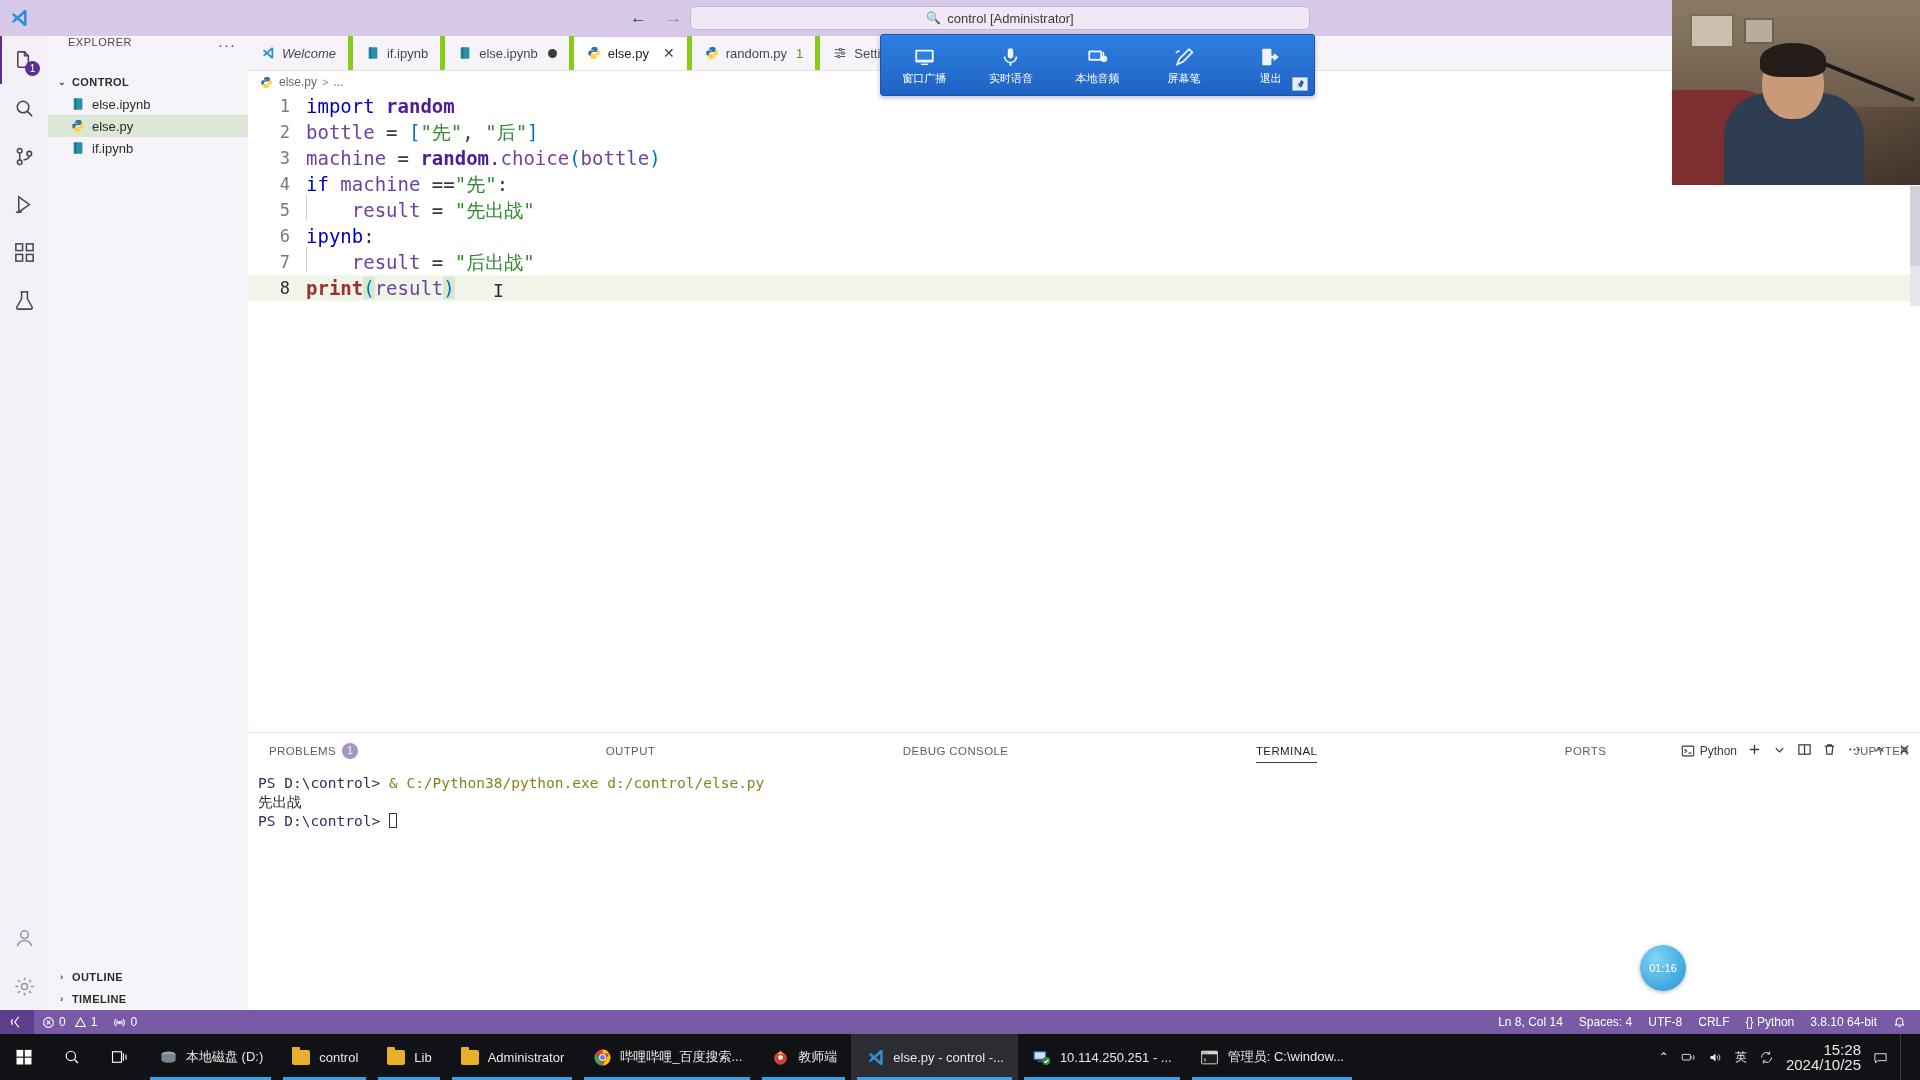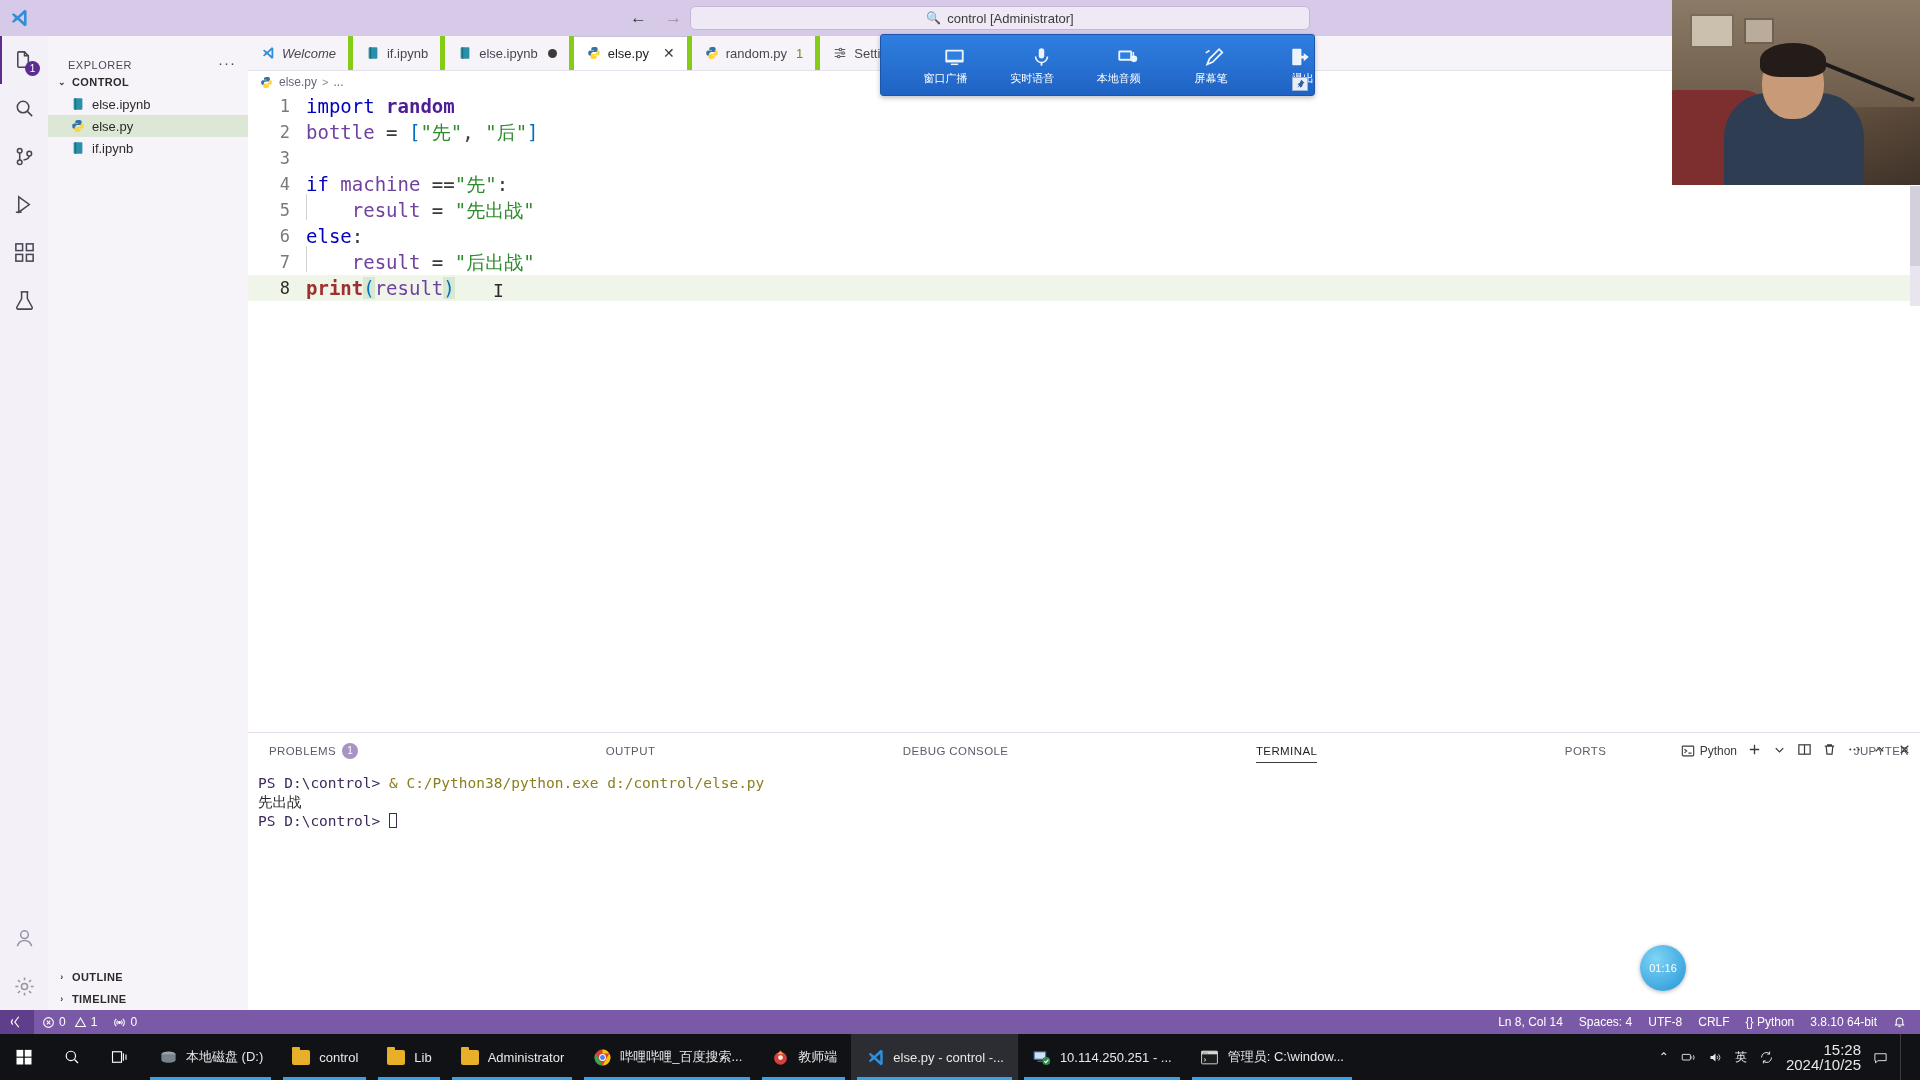--- a/index.html
+++ b/index.html
@@ -88,21 +88,21 @@
   .act-spacer { flex: 1 1 auto; }
 
   
   .sidebar {
     width: 200px; flex: 0 0 200px;
     background: #f6f4f9;
     display: flex; flex-direction: column;
     font-size: 13px; color: #3b3b3b;
   }
   .sb-header {
-    height: 35px; display: flex; align-items: flex-end;
+    height: 35px; display: flex; align-items: flex-start;
     justify-content: space-between;
     padding: 0 12px 0 20px;
     font-size: 11px; letter-spacing: .5px; color: #4d4754; gap: 35px;
   }
   .sb-dots { font-size: 15px; letter-spacing: 1px; color: #4d4754; }
   .sb-section {
     height: 22px; display: flex; align-items: center;
     gap: 4px; padding-left: 8px;
     font-size: 11px; font-weight: bold; letter-spacing: .4px;
     color: #2b2b2b;
@@ -345,21 +345,21 @@
     width: 435px; height: 62px;
     background: linear-gradient(180deg,#2f7fe0 0%,#1f63c4 100%);
     border: 1px solid #1a55ab;
     border-radius: 3px;
     display: flex; align-items: center;
     box-shadow: 0 2px 5px rgba(0,0,0,.25);
   }
   .fb-item {
     flex: 1 1 0; height: 100%;
     display: flex; flex-direction: column;
-    align-items: flex-end; justify-content: center; gap: 2px;
+    align-items: center; justify-content: center; gap: 2px;
     color: #fff; font-size: 11px;
   }
   .fb-item .fbicon {
     width: 26px; height: 24px;
     display: flex; align-items: center; justify-content: center;
   }
   .fb-item .fbicon svg { width: 23px; height: 22px; }
   .fb-pin {
     position: absolute; right: 6px; bottom: 4px;
     width: 16px; height: 14px; background: #e8eef7;
@@ -645,35 +645,36 @@
             <span class="ctext"><span class="kw">import</span><span class="op"> </span><span class="kw2">random</span></span>
           </div>
 
           <div class="code-line">
             <span class="ln">2</span>
             <span class="ctext"><span class="nm">bottle</span><span class="op"> = </span><span class="brk">[</span><span class="str">"先"</span><span class="op">, </span><span class="str">"后"</span><span class="brk">]</span></span>
           </div>
 
           <div class="code-line">
             <span class="ln">3</span>
+            <span class="ctext"><span class="nm">machine</span><span class="op"> = </span><span class="kw2">random</span><span class="op">.</span><span class="fn">choice</span><span class="brk">(</span><span class="nm">bottle</span><span class="brk">)</span></span>
           </div>
 
           <div class="code-line">
             <span class="ln">4</span>
             <span class="ctext"><span class="kw">if</span><span class="op"> </span><span class="nm">machine</span><span class="op"> ==</span><span class="str">"先"</span><span class="op">:</span></span>
           </div>
 
           <div class="code-line">
             <span class="ln">5</span>
             <span class="ctext"><span class="indent-guide"></span><span class="op">    </span><span class="nm">result</span><span class="op"> = </span><span class="str">"先出战"</span></span>
           </div>
 
           <div class="code-line">
             <span class="ln">6</span>
-            <span class="ctext"><span class="kw">else</span><span class="op">:</span></span>
+            <span class="ctext"><span class="kw">ipynb</span><span class="op">:</span></span>
           </div>
 
           <div class="code-line">
             <span class="ln">7</span>
             <span class="ctext"><span class="indent-guide"></span><span class="op">    </span><span class="nm">result</span><span class="op"> = </span><span class="str">"后出战"</span></span>
           </div>
 
           <div class="code-line current">
             <span class="ln">8</span>
             <span class="ctext"><span class="pfn">print</span><span class="brk sel-paren">(</span><span class="nm">result</span><span class="brk sel-paren">)</span></span>

